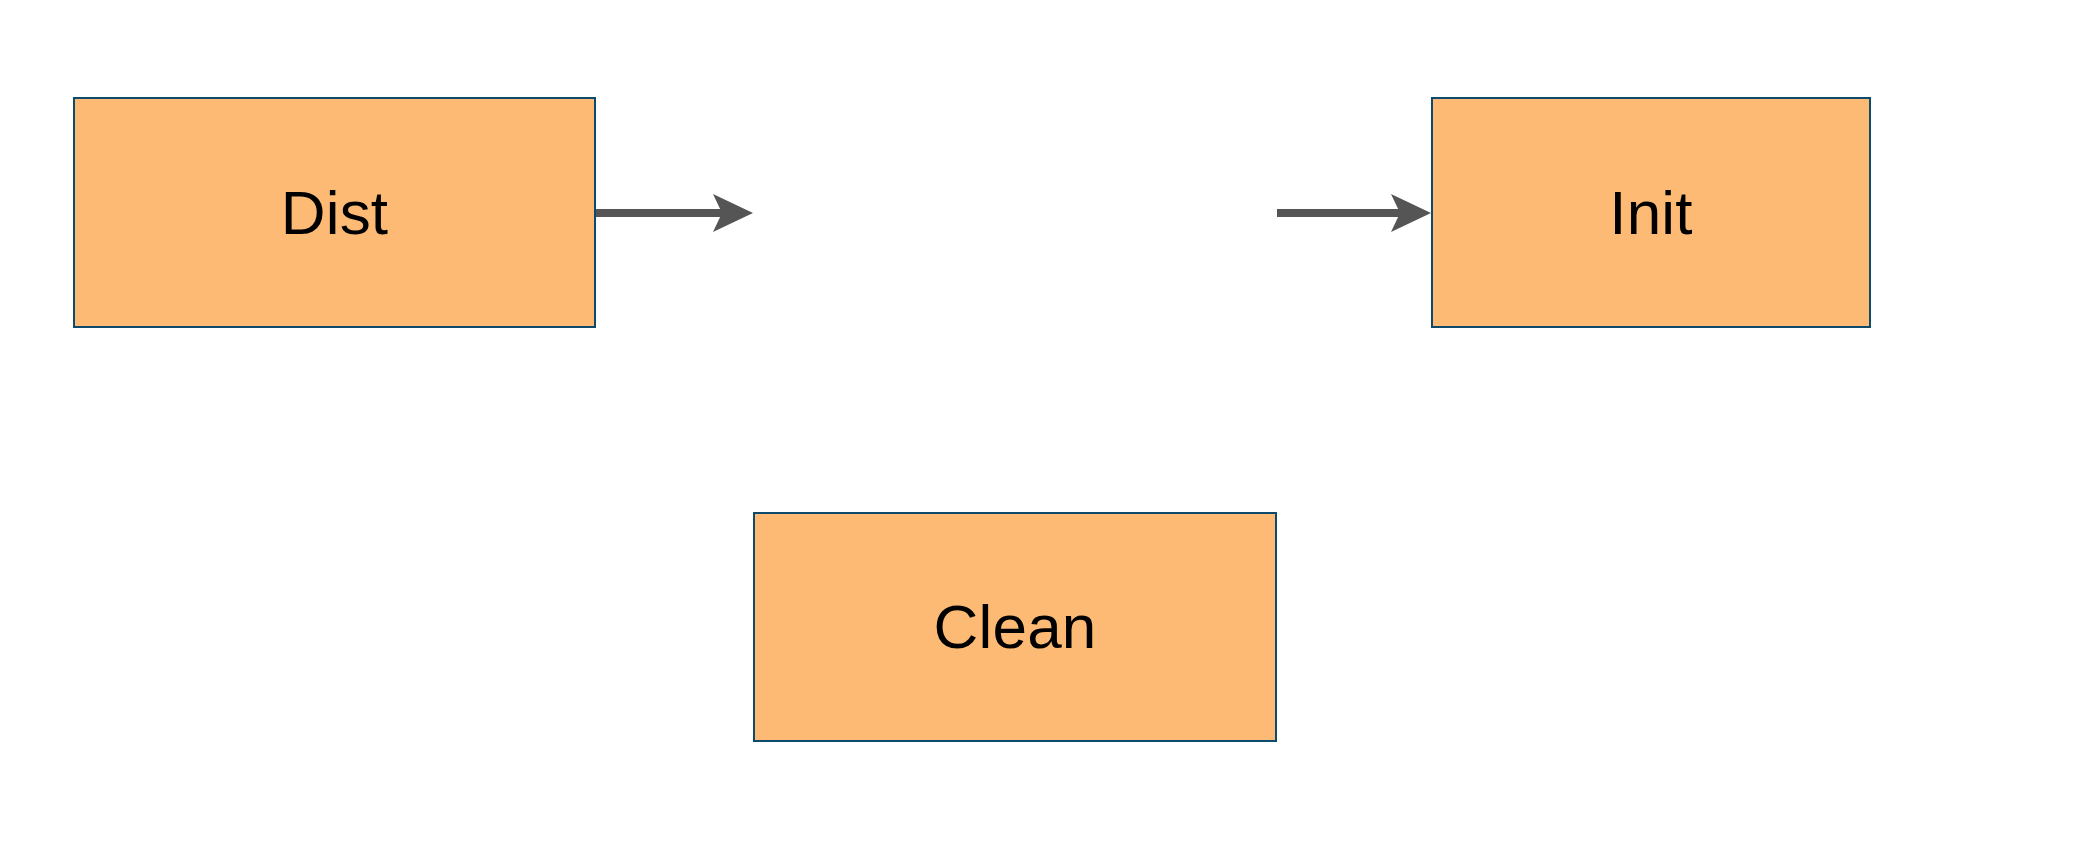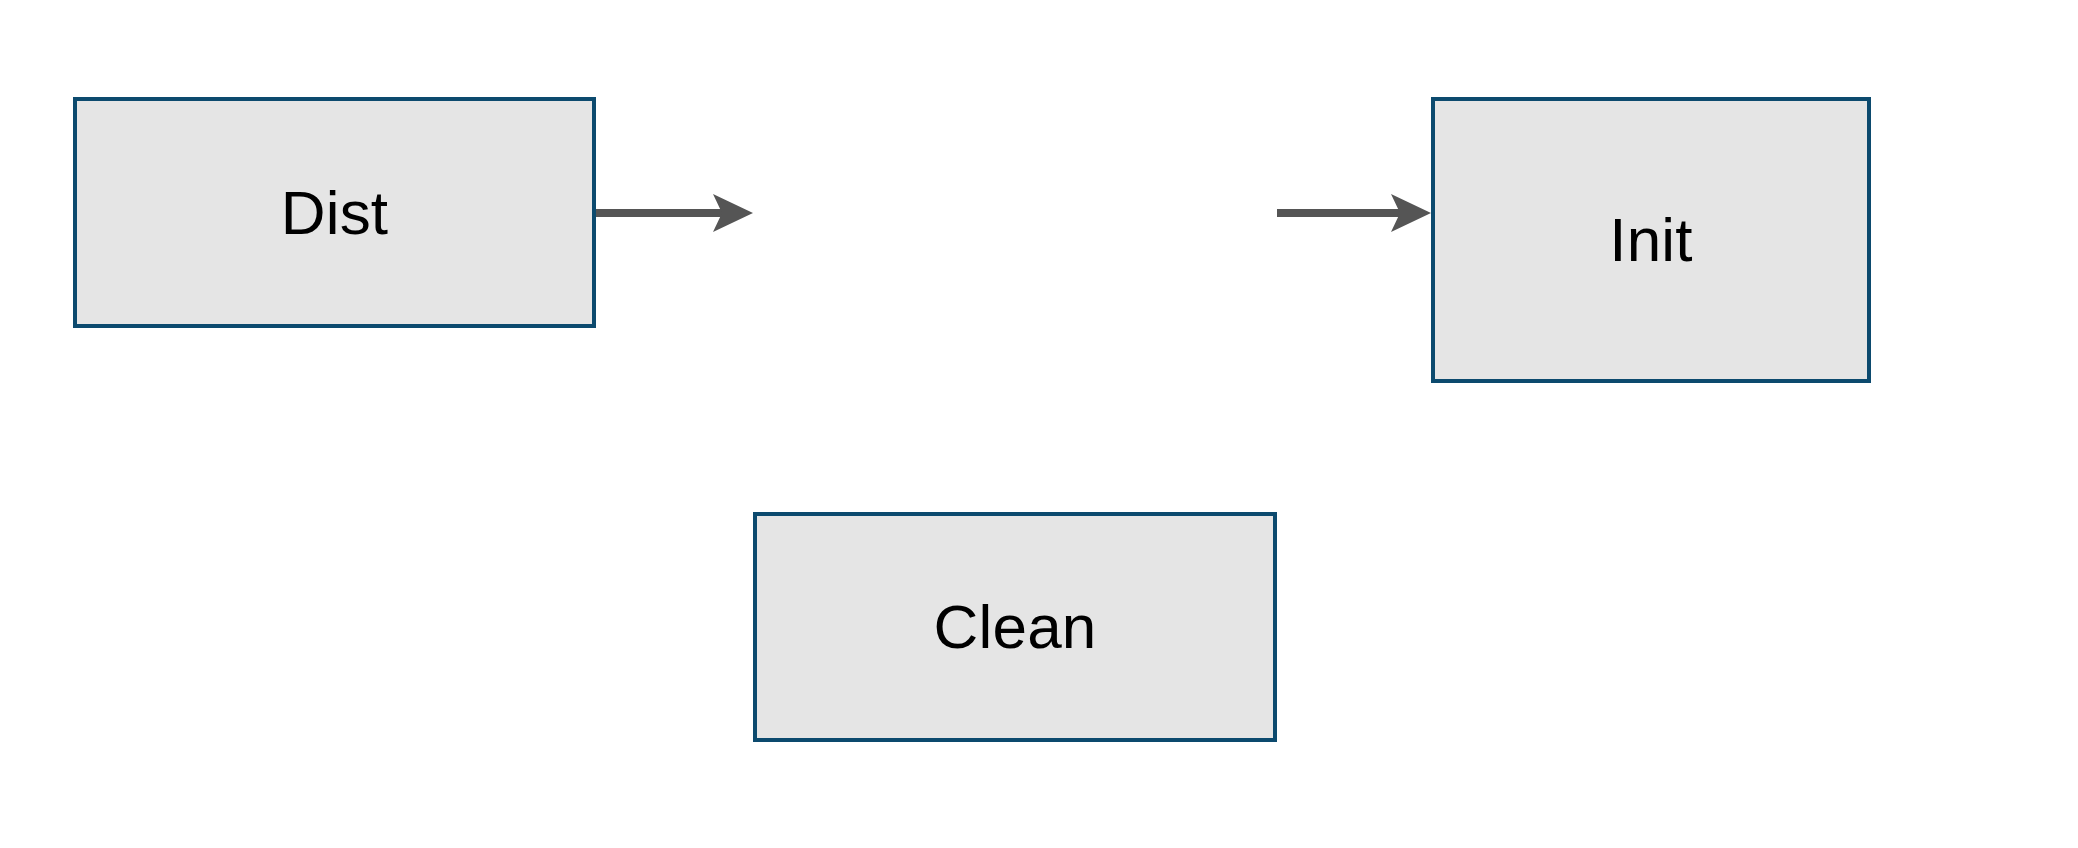--- a/index.html
+++ b/index.html
@@ -14,40 +14,40 @@
   #diagram-canvas {
     position: relative;
     width: 2078px;
     height: 848px;
     background: #ffffff;
     overflow: hidden;
   }
   .node {
     position: absolute;
     box-sizing: border-box;
-    background: #e5e5e5;
-    border: 4px solid #0c4a6e;
+    background: #fdba74;
+    border: 2px solid #0c4a6e;
     display: flex;
     align-items: center;
     justify-content: center;
   }
   .node-label {
     font-family: "Liberation Sans", sans-serif;
     font-size: 62px;
     font-weight: 400;
     color: #000000;
     line-height: 1;
     letter-spacing: 0.2px;
     white-space: nowrap;
     user-select: none;
   }
   
   #node-dist    { left: 73px;   top: 97px;  width: 523px; height: 231px; }
   #node-compile { left: 753px;  top: 97px;  width: 524px; height: 231px; }
-  #node-init    { left: 1431px; top: 97px;  width: 440px; height: 286px; }
+  #node-init    { left: 1431px; top: 97px;  width: 440px; height: 231px; }
   #node-clean   { left: 753px;  top: 512px; width: 524px; height: 230px; }
 
   .edge-layer {
     position: absolute;
     left: 0;
     top: 0;
     width: 2078px;
     height: 848px;
     pointer-events: none;
   }

